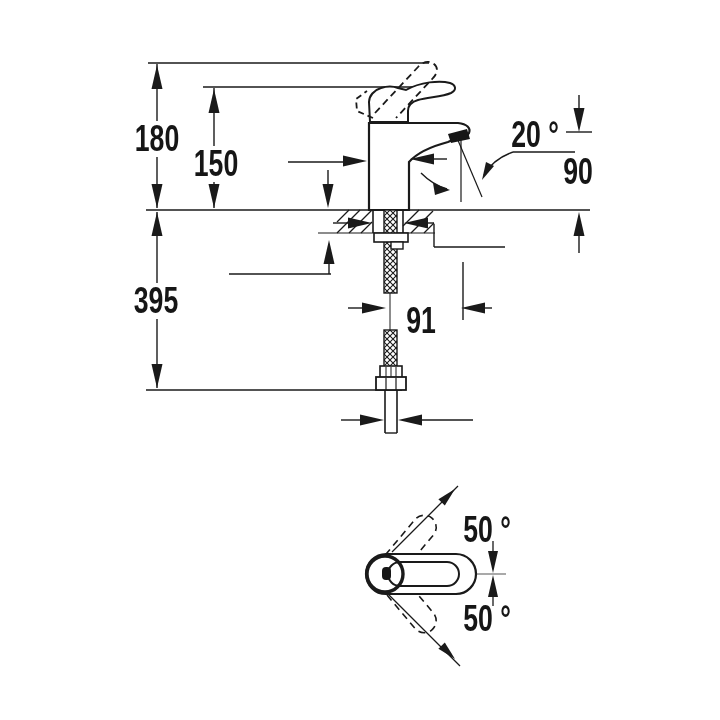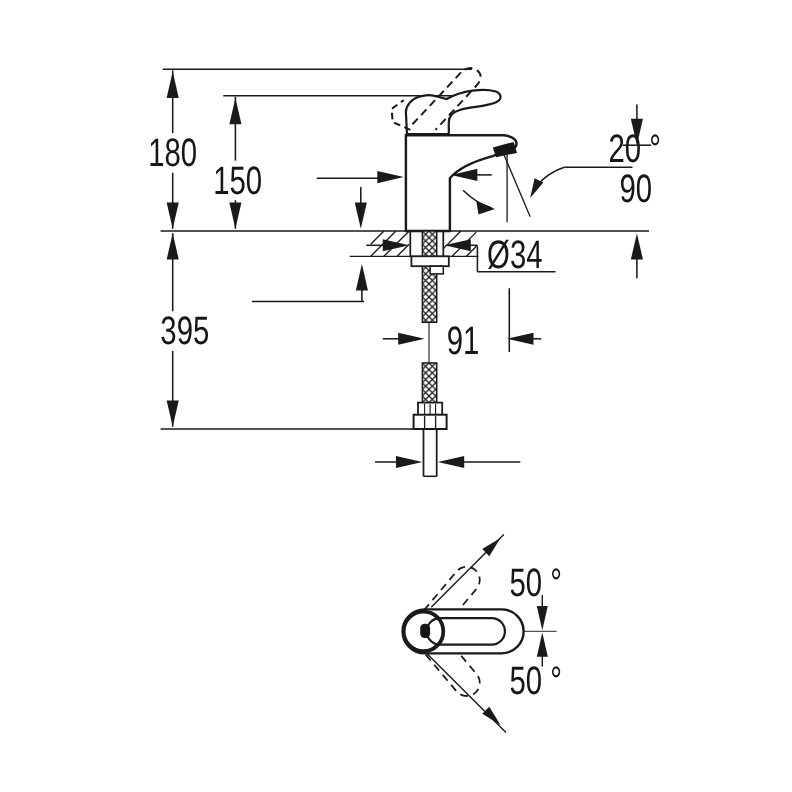--- a/index.html
+++ b/index.html
@@ -1,17 +1,17 @@
 <!DOCTYPE html>
 <html><head>
 <meta charset="utf-8">
 <style>
   html,body{margin:0;padding:0;background:#fff;}
   .canvas{position:relative;width:720px;height:720px;background:#ffffff;overflow:hidden;
-          font-family:"Liberation Sans",sans-serif;}
+          font-family:"Liberation Sans",sans-serif;font-weight:bold;}
   .canvas svg{position:absolute;left:0;top:0;}
   .lbl{position:absolute;transform:translate(-50%,-50%);z-index:3;}
   .lbl .t{display:inline-block;transform:scaleX(0.74);font-family:"Liberation Sans",sans-serif;
           font-size:36px;line-height:1.0;color:#161616;white-space:nowrap;padding:0 2px;}
   .lbl.bg .t{background:#ffffff;}
   .lbl .t sup{font-size:25px;vertical-align:10px;}
   .lbl .t sub{font-size:23px;vertical-align:-7px;}
 </style>
 </head>
 <body>
@@ -155,21 +155,20 @@
       <polygon points="455,489 444.8,505.6 438.4,499.2"></polygon>
       <polygon points="455,659 444.8,642.4 438.4,648.8"></polygon>
       <polygon points="493,573 488,551 498,551"></polygon>
       <polygon points="493,575 488,597 498,597"></polygon>
     </g>
   </g>
 </svg>
 
   <span class="lbl bg" style="left:157px;top:139px"><span class="t">180</span></span>
   <span class="lbl bg" style="left:216px;top:164px"><span class="t">150</span></span>
-  <span class="lbl bg" style="left:168px;top:301px"><span class="t">395</span></span>
-  <span class="lbl" style="left:577px;top:135px"><span class="t">20 °</span></span>
+  <span class="lbl bg" style="left:156px;top:301px"><span class="t">395</span></span>
+  <span class="lbl" style="left:535px;top:135px"><span class="t">20 °</span></span>
   <span class="lbl" style="left:578px;top:172px"><span class="t">90</span></span>
-  <span class="lbl" style="left:468px;top:232px"><span class="t">Ø34</span></span>
-  <span class="lbl" style="left:421px;top:310px"><span class="t">91</span></span>
+  <span class="lbl" style="left:421px;top:321px"><span class="t">91</span></span>
   <span class="lbl" style="left:487px;top:530px"><span class="t">50 °</span></span>
   <span class="lbl" style="left:487px;top:619px"><span class="t">50 °</span></span>
 
 </div>
 
 </body></html>

